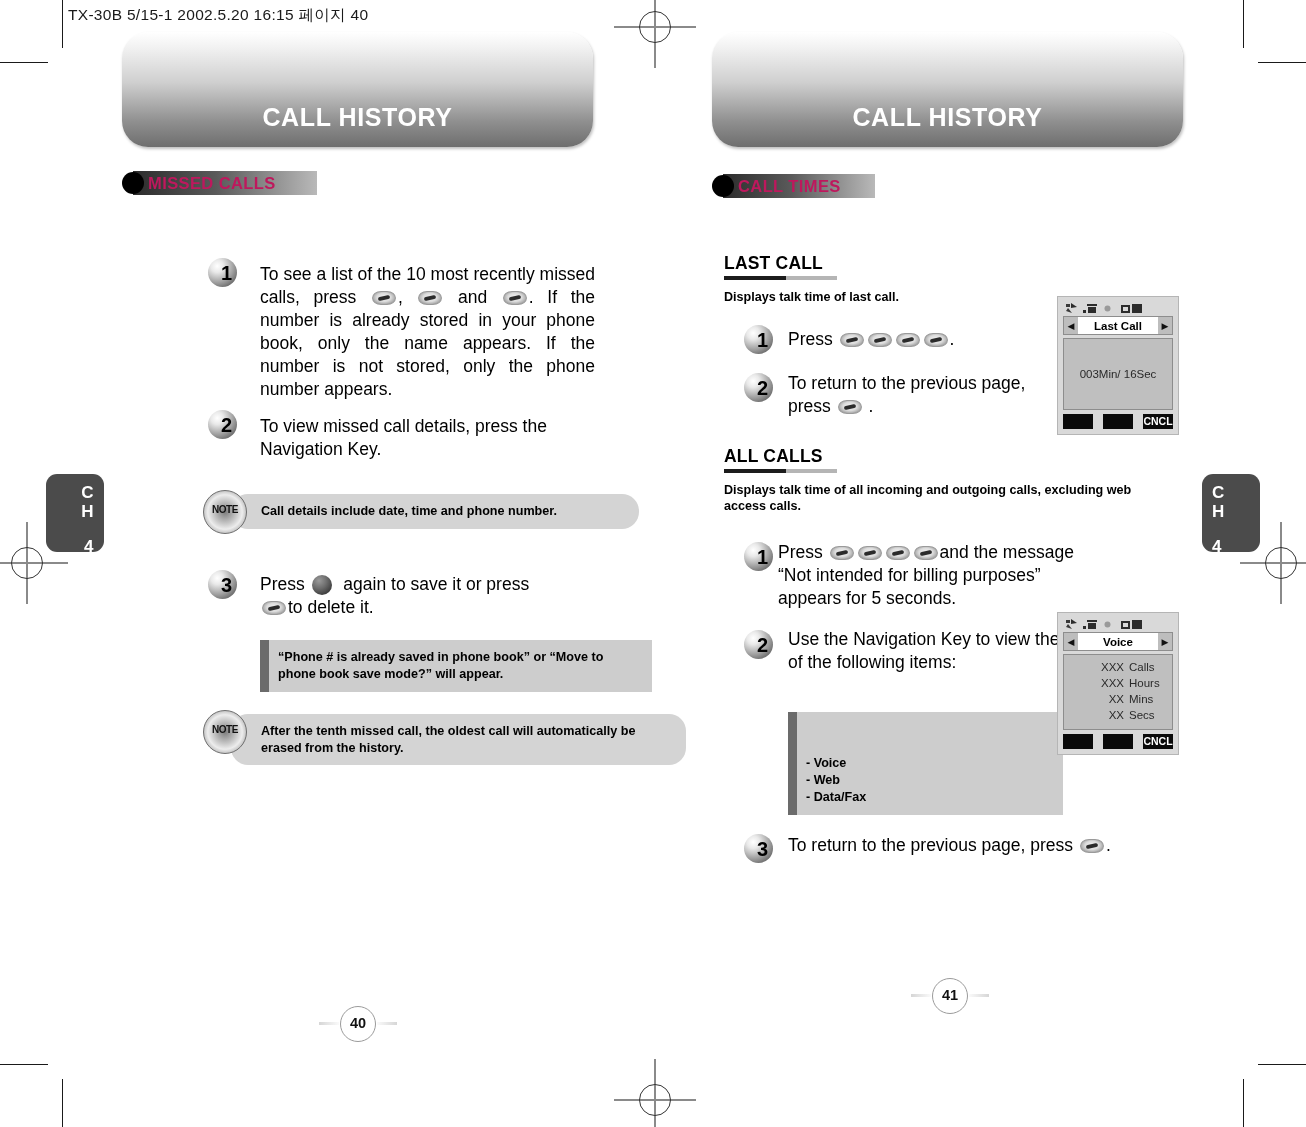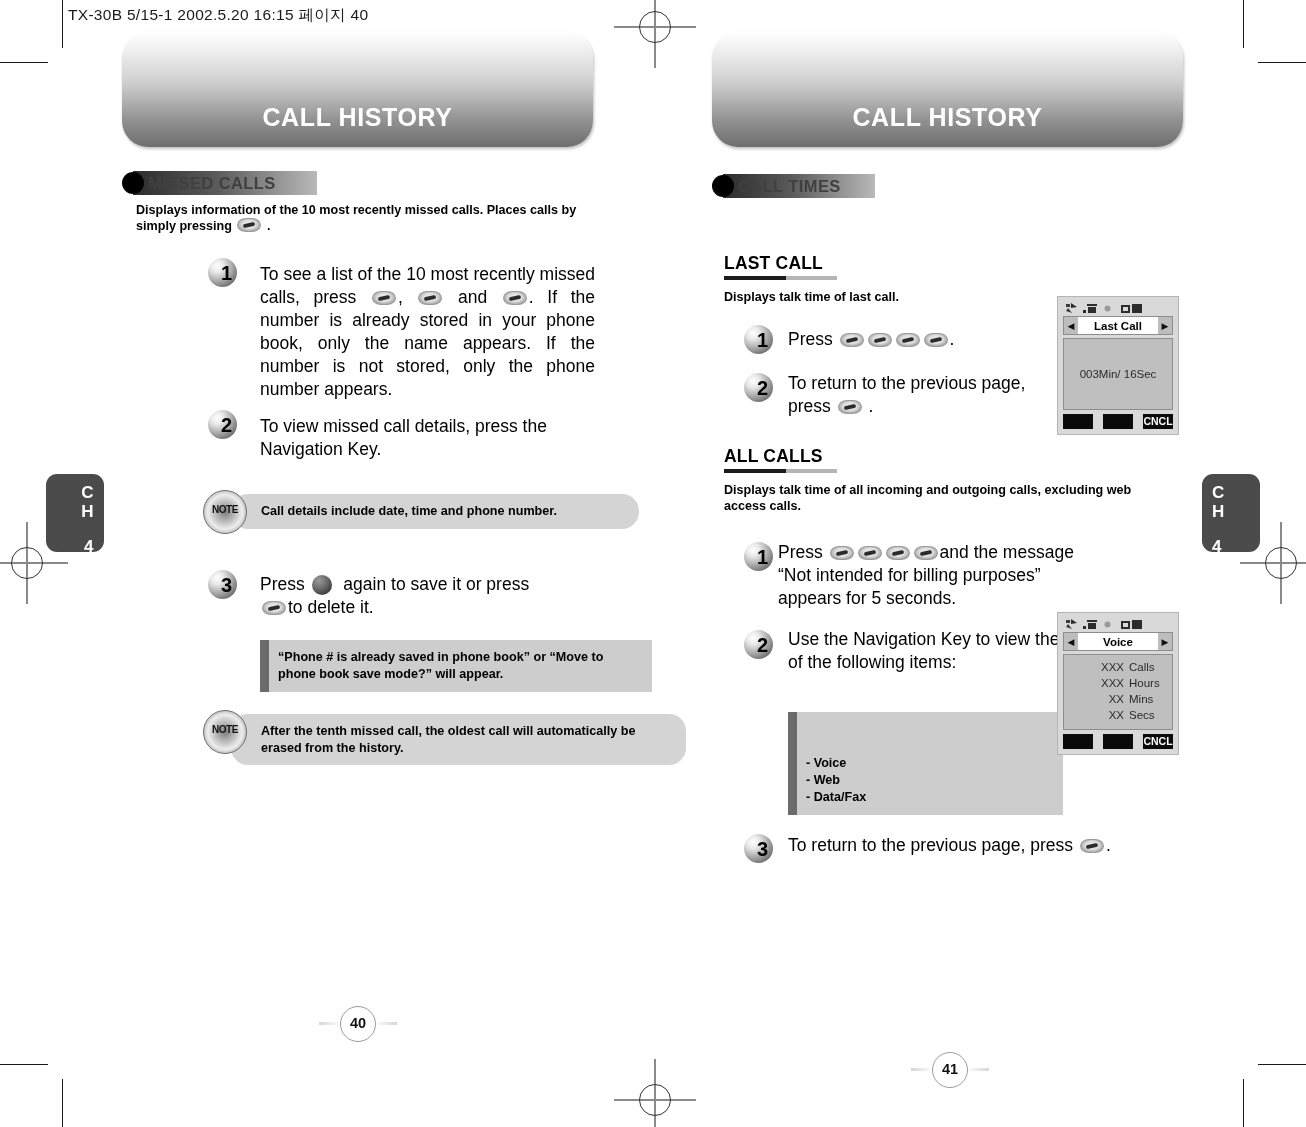--- a/index.html
+++ b/index.html
@@ -79,21 +79,21 @@
   }
   .sect .bar {
     position: absolute; left: 11px; top: 0;
     height: 24px;
     background: linear-gradient(to right, #2c2c2c 0%, #5a5a5a 45%, #b9b9b9 100%);
   }
   .sect .cap {
     position: absolute;
     top: 0; left: 26px;
     height: 24px; line-height: 24px;
-    color: #404040; font-weight: bold; font-size: 16.5px;
+    color: #be185d; font-weight: bold; font-size: 16.5px;
     letter-spacing: .4px;
     z-index: 3;
     white-space: nowrap;
   }
 
   
   .subhead {
     position: absolute;
     font-weight: bold;
     font-size: 17.5px;
@@ -349,24 +349,20 @@
   <div class="banner">
     <div class="banner-title">CALL HISTORY</div>
   </div>
 
   <div class="sect" style="left:62px; top:171px; width:195px;">
     <span class="dot"></span>
     <span class="bar" style="width:184px;"></span>
     <span class="cap">MISSED CALLS</span>
   </div>
 
-  <div class="intro" style="left:76px; top:202px; width:465px;">
-    <span>Displays information of the 10 most recently missed calls. Places calls by simply pressing</span>
-    <span class="key"></span> .
-  </div>
 
   <div class="step" style="left:148px; top:258px;">
     <span class="ball"></span>
     <span class="num">1</span>
   </div>
   <div class="para just" style="left:200px; top:263px; width:335px;">
     <span>To see a list of the 10 most recently missed calls, press</span>
     <span class="key"></span><span>,</span>
     <span class="key"></span>
     <span>and</span>
@@ -576,18 +572,18 @@
 
   <div class="step" style="left:94px; top:834px;">
     <span class="ball"></span>
     <span class="num">3</span>
   </div>
   <div class="para" style="left:138px; top:834px; width:380px;">
     <span>To return to the previous page, press</span>
     <span class="key"></span><span>.</span>
   </div>
 
-  <div class="pagenum" style="left:282px; top:1052px;">
+  <div class="pagenum" style="left:282px; top:978px;">
     <span class="wing l"></span>
     <span class="wing r"></span>
     <span>41</span>
   </div>
 </div>
 
 </body></html>

